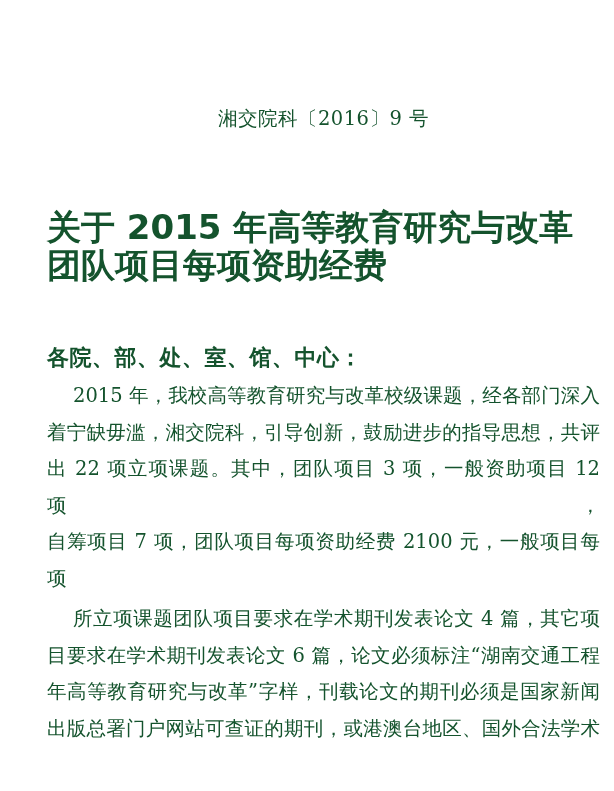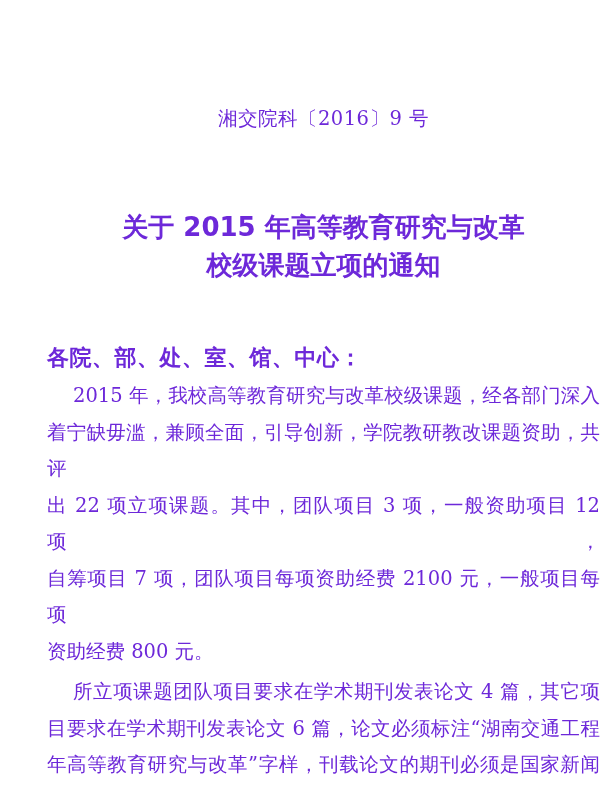--- a/index.html
+++ b/index.html
@@ -5,44 +5,43 @@
   html, body {
     margin: 0;
     padding: 0;
     background: #ffffff;
   }
   .page {
     position: relative;
     width: 614px;
     height: 791px;
     background: #ffffff;
-    color: #6d28d9;
+    color: #14532d;
     font-family: "DejaVu Serif", serif;
     overflow: hidden;
   }
   .doc-number {
     position: absolute;
     left: 47px;
     top: 105px;
     width: 553px;
     font-size: 19.5px;
     line-height: 27px;
     text-align: center;
     letter-spacing: 0.5px;
     white-space: nowrap;
   }
   .title-block {
     position: absolute;
     left: 47px;
     top: 208px;
     width: 553px;
-    text-align: center;
     font-family: "DejaVu Sans", sans-serif;
     font-weight: 700;
-    font-size: 26px;
+    font-size: 34px;
     line-height: 38px;
   }
   .salutation {
     position: absolute;
     left: 47px;
     top: 339px;
     width: 553px;
     font-size: 22px;
     line-height: 37px;
     font-weight: 700;
@@ -71,32 +70,31 @@
   }
 </style>
 </head>
 <body>
 
 <div class="page">
   <div class="doc-number">湘交院科〔2016〕9 号</div>
 
   <div class="title-block">
     <div>关于 2015 年高等教育研究与改革</div>
-    <div>校级课题立项的通知</div>
+    <div>团队项目每项资助经费</div>
   </div>
 
   <div class="salutation">各院、部、处、室、馆、中心：</div>
 
   <div class="doc-body">
       <div class="para">
         <div class="bodyline para-first">2015 年，我校高等教育研究与改革校级课题，经各部门深入</div>
-        <div class="bodyline">着宁缺毋滥，兼顾全面，引导创新，学院教研教改课题资助，共评</div>
+        <div class="bodyline">着宁缺毋滥，湘交院科，引导创新，鼓励进步的指导思想，共评</div>
         <div class="bodyline">出 22 项立项课题。其中，团队项目 3 项，一般资助项目 12 项，</div>
         <div class="bodyline">自筹项目 7 项，团队项目每项资助经费 2100 元，一般项目每项</div>
-        <div class="bodyline para-last">资助经费 800 元。</div>
       </div>
       <div class="para">
         <div class="bodyline para-first">所立项课题团队项目要求在学术期刊发表论文 4 篇，其它项</div>
         <div class="bodyline">目要求在学术期刊发表论文 6 篇，论文必须标注“湖南交通工程</div>
         <div class="bodyline">年高等教育研究与改革”字样，刊载论文的期刊必须是国家新闻</div>
         <div class="bodyline">出版总署门户网站可查证的期刊，或港澳台地区、国外合法学术</div>
       </div>
     </div>
 </div>
 

